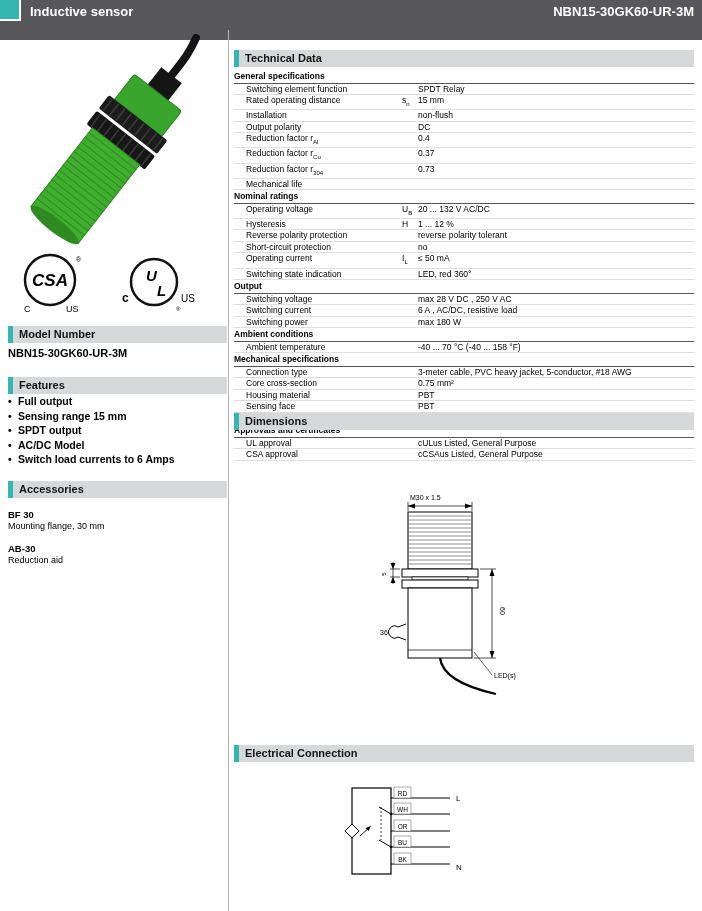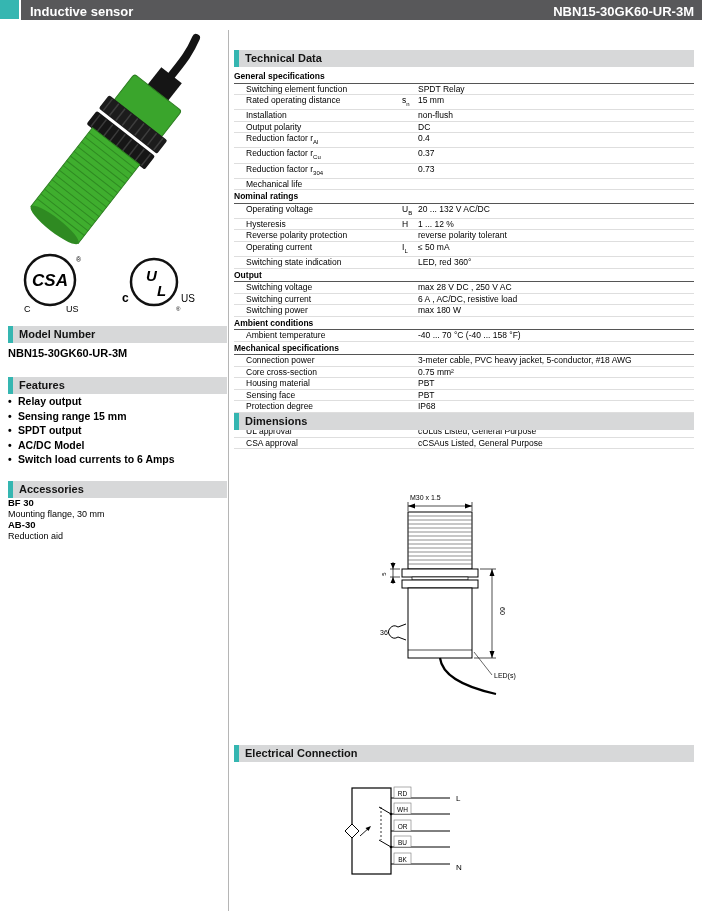--- a/index.html
+++ b/index.html
@@ -1,41 +1,41 @@
 <!DOCTYPE html>
 <html><head>
 <meta charset="utf-8">
 <style>
   * { margin:0; padding:0; box-sizing:border-box; }
   html,body { background:#fff; }
   body { font-family:"Liberation Sans","DejaVu Sans",sans-serif; color:#000; }
   .page { position:relative; width:702px; height:911px; background:#fff; overflow:hidden; }
 
   
-  .topbar { position:absolute; top:0; left:0; width:702px; height:20px; background:#58585a; }
+  .topbar { position:absolute; top:0; left:0; width:702px; height:40px; background:#58585a; }
   .topbar-left { position:absolute; left:30px; top:0; line-height:24px; color:#fff; font-size:13px; font-weight:bold; }
   .topbar-right { position:absolute; right:8px; top:0; line-height:24px; color:#fff; font-size:13px; font-weight:bold; }
   .brand-square { position:absolute; top:0; left:0; width:21px; height:21px; background:#35b6b1; border-right:2px solid #fff; border-bottom:2px solid #fff; }
 
   
   .secbar { position:absolute; height:17px; background:#d7d8d9; }
   .secbar .accent { position:absolute; left:0; top:0; width:5px; height:17px; background:#35b6b1; }
   .secbar .secbar-label { position:absolute; left:11px; top:0; line-height:17px; font-size:11px; font-weight:bold; color:#141414; }
 
   .divider-v { position:absolute; left:228px; top:30px; width:1px; height:881px; background:#b5b5b5; }
 
   
   .photo-box { position:absolute; left:10px; top:32px; width:205px; height:215px; }
   .logos-box { position:absolute; left:12px; top:250px; width:205px; height:68px; }
   .model-number { position:absolute; left:8px; top:347px; font-size:11px; font-weight:bold; }
   .features-list { position:absolute; left:8px; top:396px; width:219px; }
   .feature { font-size:10.5px; font-weight:bold; margin-bottom:3.5px; line-height:11px; }
   .feature .bullet { display:inline-block; width:10px; }
   .accessories-list { position:absolute; left:8px; top:497px; width:219px; }
-  .acc-name { font-size:9.5px; font-weight:bold; margin-top:0; }
+  .acc-name { font-size:9.5px; font-weight:bold; margin-top:12px; }
   .acc-desc { font-size:9px; margin-top:1px; }
 
   
   .ttable { position:absolute; left:234px; top:70px; width:460px; }
   .tsec { font-size:8.5px; font-weight:bold; line-height:9.5px; padding:2px 0 1px 0; border-bottom:1px solid #555; }
   .trow { display:flex; border-bottom:1px solid #dedede; line-height:9.5px; padding:1px 0 0 0; }
   .tlab { width:168px; padding-left:12px; font-size:8.5px; }
   .tsym { width:16px; font-size:8.5px; }
   .tval { flex:1; font-size:8.5px; }
   sub { font-size:6px; }
@@ -95,21 +95,21 @@
     <span class="accent"></span>
     <span class="secbar-label">Model Number</span>
   </div>
   <div class="model-number">NBN15-30GK60-UR-3M</div>
 
   <div class="secbar" style="left:8px; top:377px; width:219px;">
     <span class="accent"></span>
     <span class="secbar-label">Features</span>
   </div>
   <div class="features-list" id="features-list">
-      <div class="feature"><span class="bullet">•</span><span>Relay output</span></div>
+      <div class="feature"><span class="bullet">•</span><span>Full output</span></div>
       <div class="feature"><span class="bullet">•</span><span>Sensing range 15 mm</span></div>
       <div class="feature"><span class="bullet">•</span><span>SPDT output</span></div>
       <div class="feature"><span class="bullet">•</span><span>AC/DC Model</span></div>
       <div class="feature"><span class="bullet">•</span><span>Switch load currents to 6 Amps</span></div>
     </div>
 
   <div class="secbar" style="left:8px; top:481px; width:219px;">
     <span class="accent"></span>
     <span class="secbar-label">Accessories</span>
   </div>
@@ -175,20 +175,25 @@
         <div class="tlab">Hysteresis</div>
         <div class="tsym">H</div>
         <div class="tval">1 ... 12  %</div>
       </div>
       <div class="trow">
         <div class="tlab">Reverse polarity protection</div>
         <div class="tsym"></div>
         <div class="tval">reverse polarity tolerant</div>
       </div>
       <div class="trow">
+        <div class="tlab">Short-circuit protection</div>
+        <div class="tsym"></div>
+        <div class="tval">no</div>
+      </div>
+      <div class="trow">
         <div class="tlab">Operating current</div>
         <div class="tsym">I<sub>L</sub></div>
         <div class="tval">≤ 50 mA</div>
       </div>
       <div class="trow">
         <div class="tlab">Switching state indication</div>
         <div class="tsym"></div>
         <div class="tval">LED, red 360°</div>
       </div>
       <div class="tsec">Output</div>
@@ -208,21 +213,21 @@
         <div class="tval">max 180 W</div>
       </div>
       <div class="tsec">Ambient conditions</div>
       <div class="trow">
         <div class="tlab">Ambient temperature</div>
         <div class="tsym"></div>
         <div class="tval">-40 ... 70 °C (-40 ... 158 °F)</div>
       </div>
       <div class="tsec">Mechanical specifications</div>
       <div class="trow">
-        <div class="tlab">Connection power</div>
+        <div class="tlab">Connection type</div>
         <div class="tsym"></div>
         <div class="tval">3-meter cable, PVC heavy jacket, 5-conductor, #18 AWG</div>
       </div>
       <div class="trow">
         <div class="tlab">Core cross-section</div>
         <div class="tsym"></div>
         <div class="tval">0.75 mm²</div>
       </div>
       <div class="trow">
         <div class="tlab">Housing material</div>

